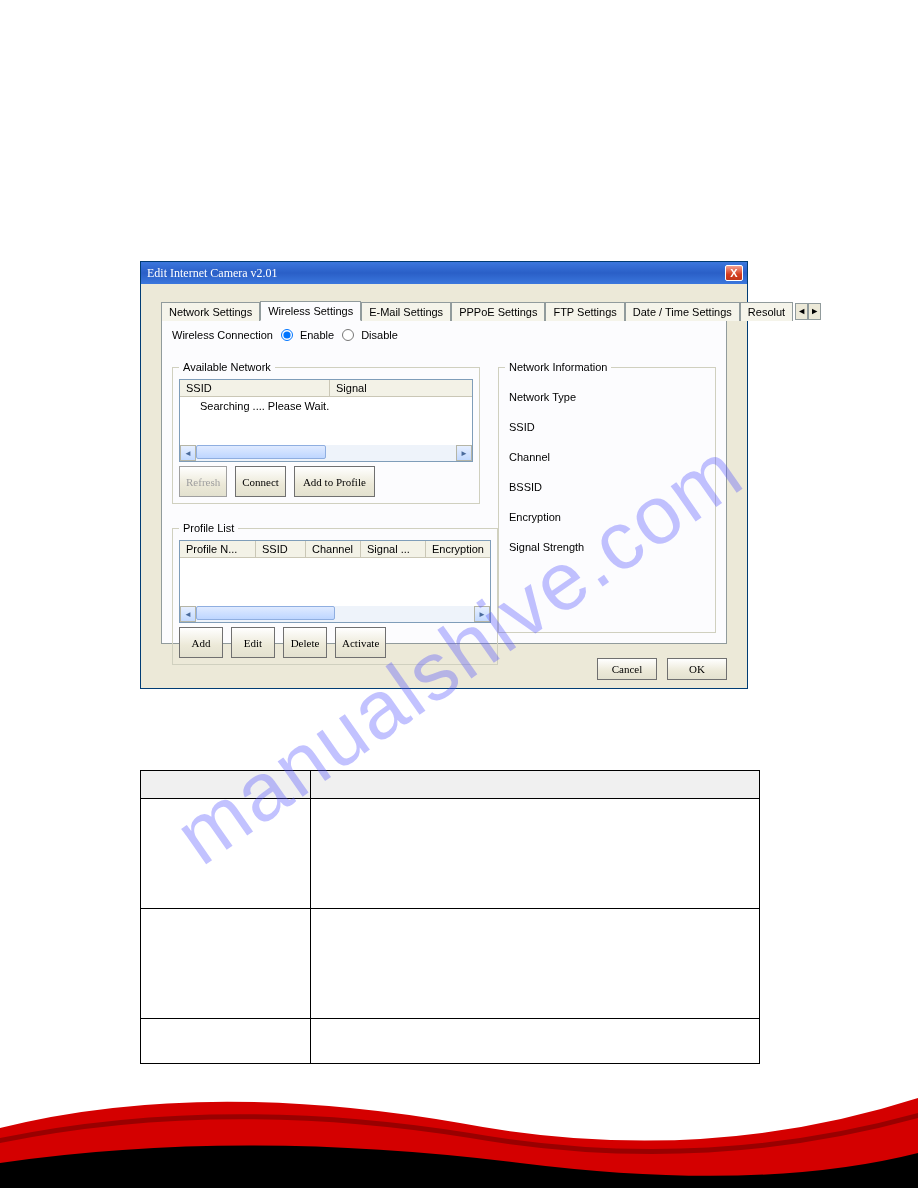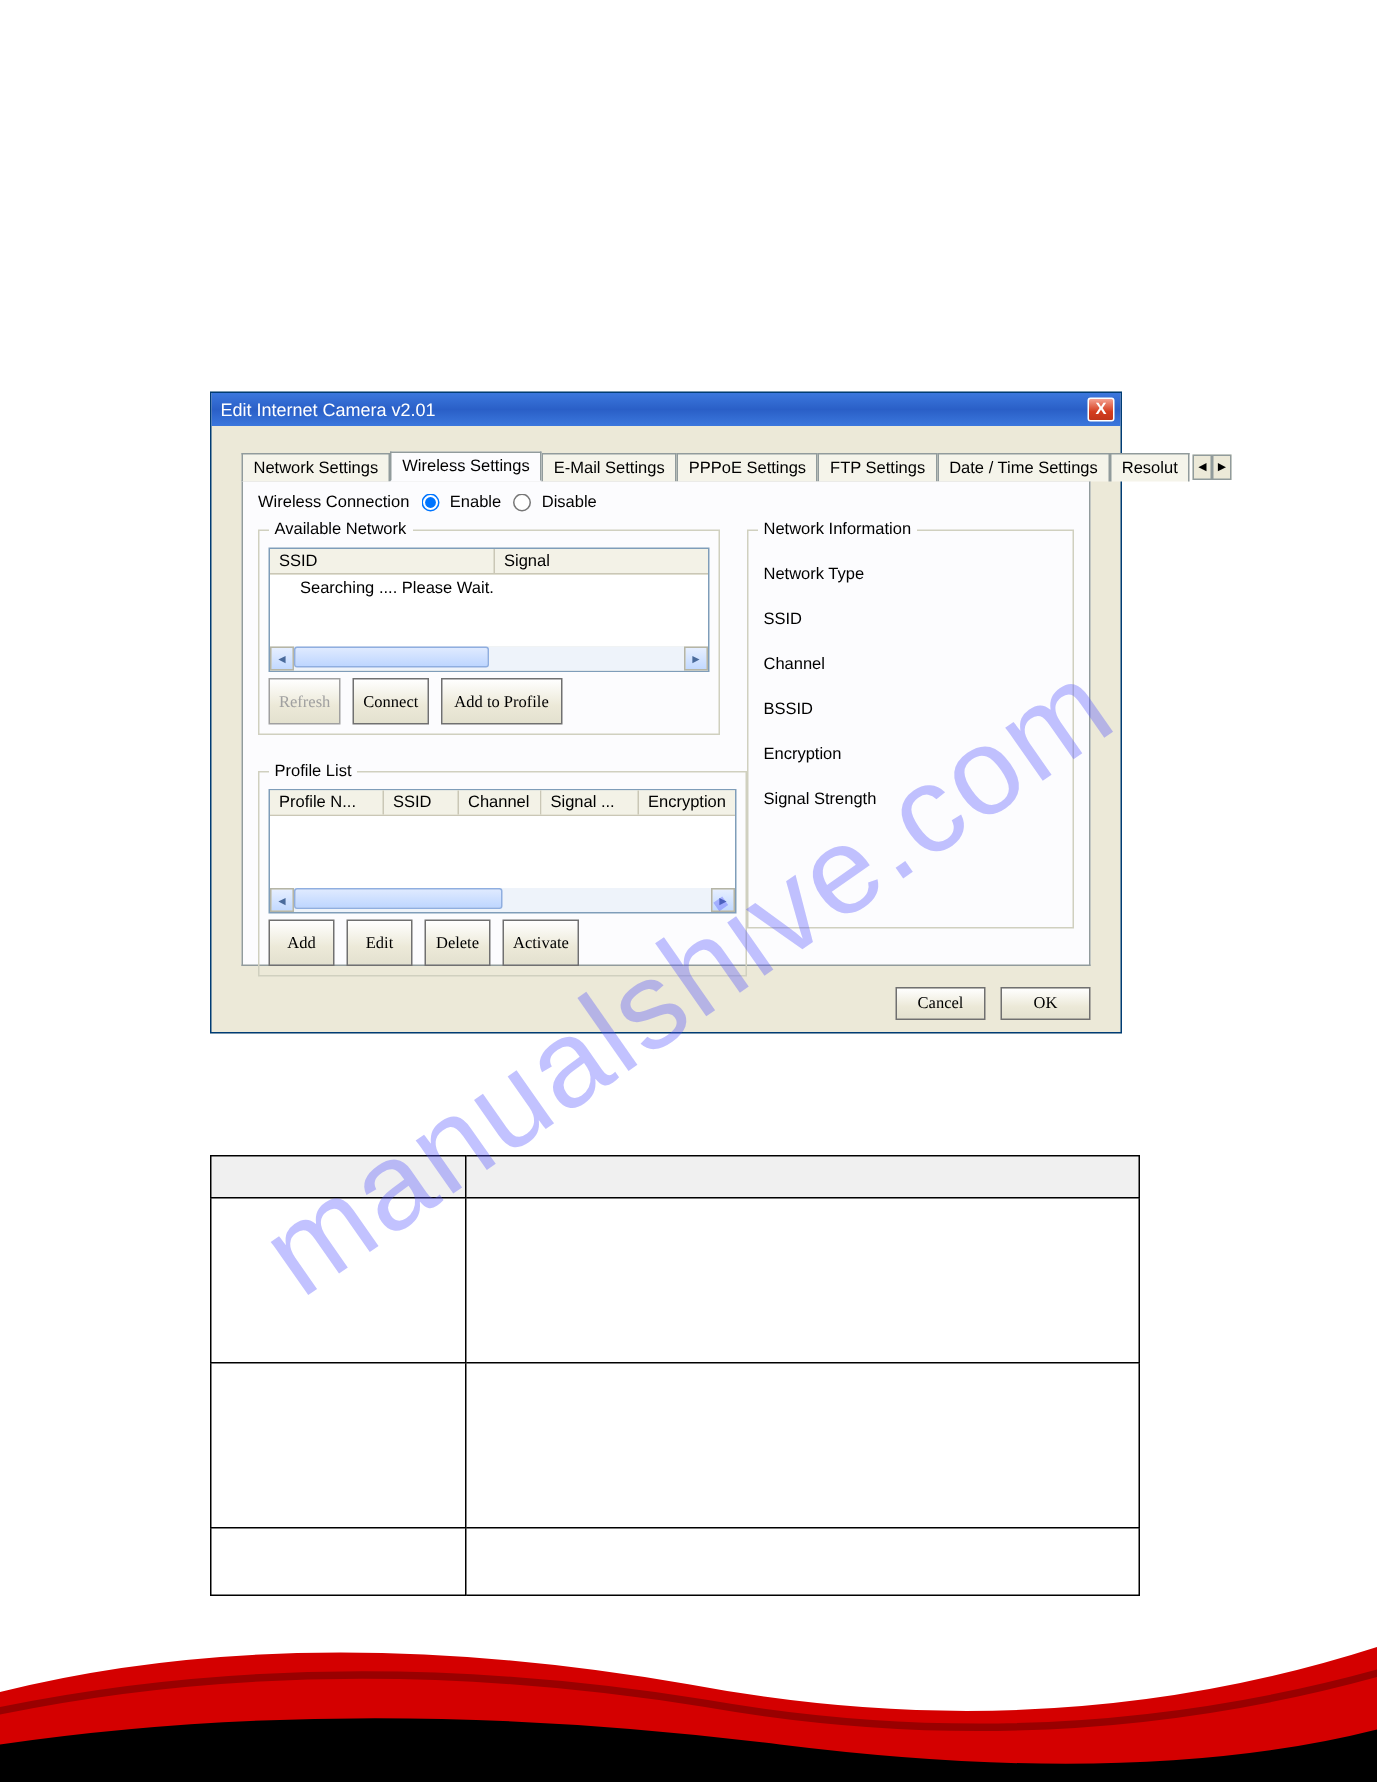--- a/index.html
+++ b/index.html
@@ -2,34 +2,34 @@
 <html><head>
 <meta charset="utf-8">
 <style>
   * { box-sizing: border-box; }
   body { margin: 0; font-family: Tahoma, Arial, sans-serif; font-size: 11px; background: #fff; width: 918px; height: 1188px; position: relative; overflow: hidden; }
 
   .watermark { position: absolute; left: 50%; top: 55%; transform: translate(-50%,-50%) rotate(-35deg); font-size: 82px; color: rgba(80,80,255,0.35); font-weight: 500; pointer-events: none; letter-spacing: 2px; font-family: Arial, sans-serif; z-index: 50; }
 
   .dialog { position: absolute; left: 140px; top: 261px; width: 608px; height: 428px; background: #ece9d8; border: 1px solid #003c74; }
   .titlebar { height: 22px; background: linear-gradient(to bottom, #3b77dd 0%, #2a5fc7 50%, #3b77dd 100%); display: flex; align-items: center; padding: 0 4px 0 6px; color: #fff; font-size: 12px; }
-  .titlebar .title { flex: 1; }
+  .titlebar .title { flex: 1; font-family: Liberation Serif, serif; }
   .close-btn { width: 18px; height: 16px; background: linear-gradient(to bottom,#f5a08f,#d43d1f 60%,#c1351a); border: 1px solid #fff; border-radius: 2px; display:flex; align-items:center; justify-content:center; color:#fff; font-family: Arial; font-size: 11px; font-weight:bold; cursor:pointer; }
 
   .body { padding: 16px 20px 10px 20px; height: 406px; position: relative; }
 
   .tabs { display: flex; align-items: center; border-bottom: 1px solid #919b9c; gap: 0; position: relative; }
   .tab { padding: 3px 7px 3px 7px; border: 1px solid #919b9c; border-bottom: none; background: #f5f4ea; font-size: 11px; color: #000; cursor: pointer; white-space: nowrap; position: relative; top:1px; }
   .tab.active { background: #fcfcfe; font-weight: normal; z-index: 2; border-bottom: 1px solid #fcfcfe; }
   .tab-scroll { display:flex; margin-left:2px; gap:0; }
   .tab-arrow { width:13px; height:17px; border:1px solid #919b9c; background:#ece9d8; display:flex; align-items:center; justify-content:center; font-size:9px; cursor:pointer; position:relative; top:1px;}
 
   .tabpane { border: 1px solid #919b9c; border-top:none; background: #fcfcfe; height: 323px; padding: 8px 10px 10px 10px; position: relative; }
 
-  .row-radio { display:flex; align-items:center; gap: 8px; margin-bottom:6px; }
+  .row-radio { display:flex; align-items:center; gap: 8px; margin-bottom:20px; }
   .row-radio label { display:flex; align-items:center; gap:4px;justify-content:flex-end; }
   input[type=radio]{ margin:0 3px 0 0; width:12px; height:12px; }
 
   fieldset { border: 1px solid #d0d0bf; margin:0 0 18px 0; padding: 6px 6px 6px 6px; }
   legend { padding: 0 4px; color: #000; font-size:11px; }
 
   .cols { display:flex; gap: 18px; }
   .left-col { width: 308px; }
   .right-col { flex:1; }
 

